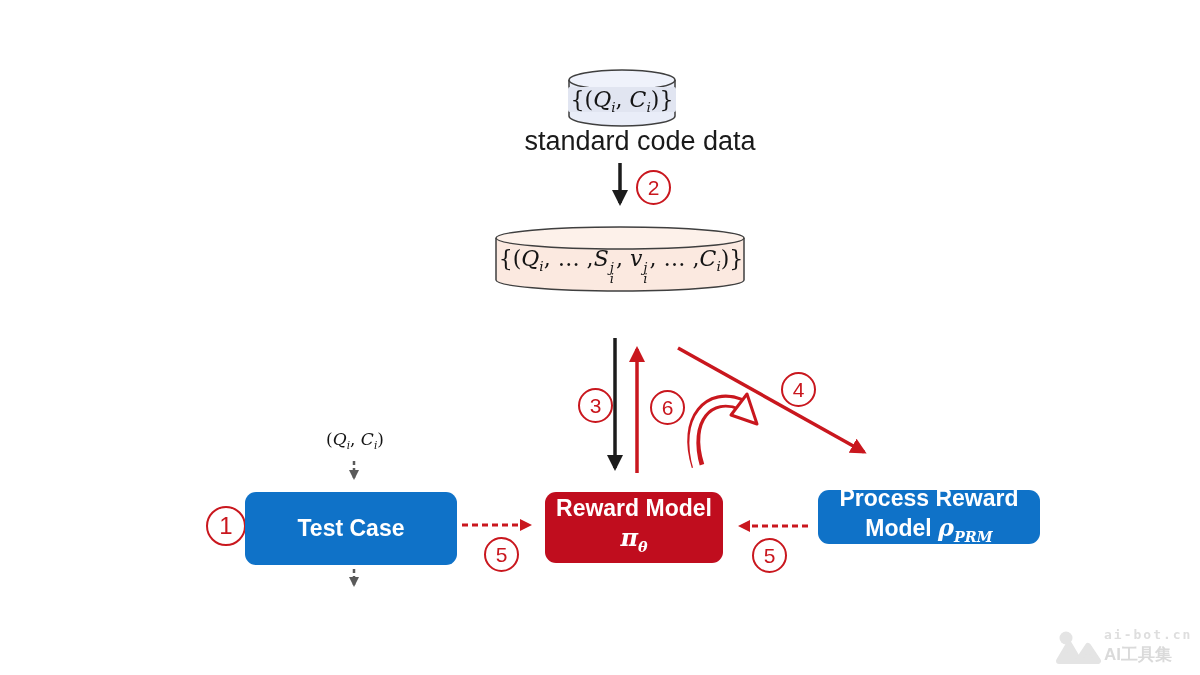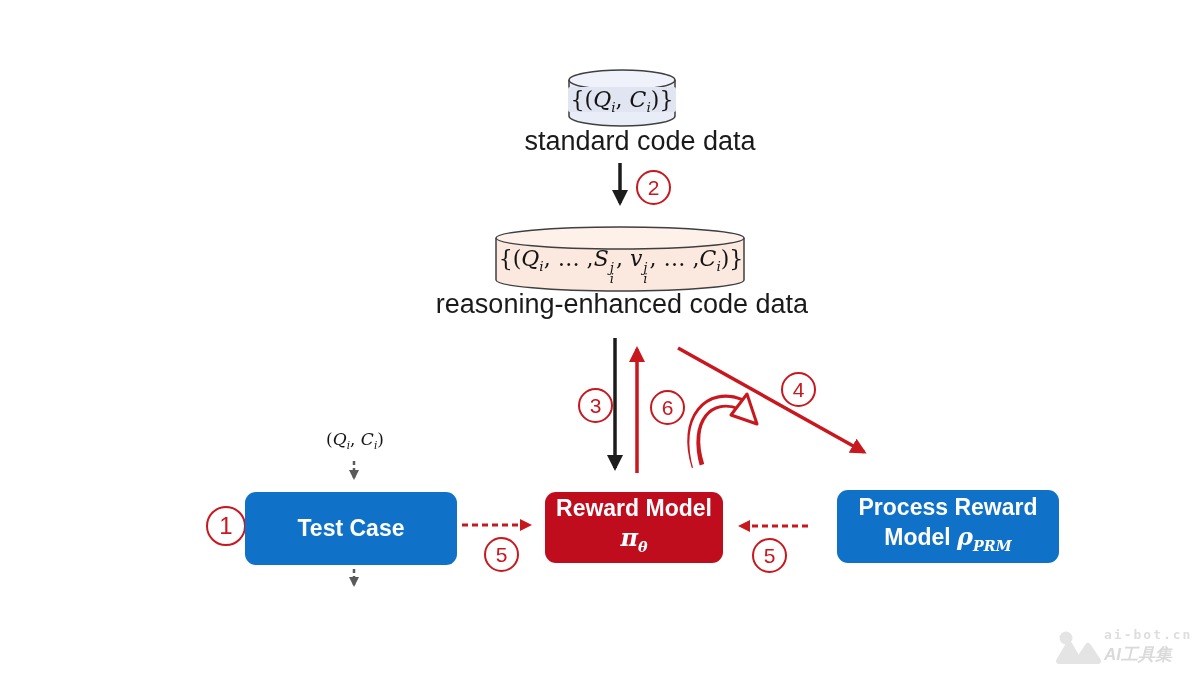--- a/index.html
+++ b/index.html
@@ -46,21 +46,21 @@
   .box.redbg{background:var(--red-box);}
   .bsym{font-family:"DejaVu Serif",serif;font-style:italic;font-weight:bold;font-size:24px;}
   .bsym sub{font-size:0.6em;}
   .circ{position:absolute;border:2.5px solid var(--red);border-radius:50%;
         color:var(--red);display:flex;align-items:center;justify-content:center;
         width:31px;height:31px;font-size:21px;line-height:1;}
   .circ.big{width:36px;height:36px;font-size:24px;}
   .selfplay{font-weight:bold;font-size:27px;color:var(--red);text-align:center;white-space:nowrap;}
   .wmtxt1{font-family:"DejaVu Sans Mono",monospace;font-weight:bold;font-size:13px;
           letter-spacing:2px;color:#dedede;white-space:nowrap;}
-  .wmtxt2{font-weight:bold;font-size:17px;color:#dadada;white-space:nowrap;font-style:italic;}
+  .wmtxt2{font-weight:bold;font-size:17px;color:#dadada;white-space:nowrap;}
 </style>
 </head>
 <body>
 
 <div class="canvas">
 
   <svg class="layer" width="1200" height="675" viewBox="0 0 1200 675">
     <defs>
       <marker id="mB" markerUnits="userSpaceOnUse" markerWidth="18" markerHeight="16" refX="13" refY="8" orient="auto">
         <path class="fb" d="M0,0 L16,8 L0,16 Z"></path>
@@ -116,21 +116,20 @@
   <div class="abs mathtext" style="left:496px;top:246px;width:250px;">
     <span>{(</span><i>Q</i><sub>i</sub><span>, … ,</span><i>S</i><span class="ss">
         <span>j</span>
         <span>i</span>
       </span><span>, </span><i>v</i><span class="ss">
         <span>j</span>
         <span>i</span>
       </span><span>, … ,</span><i>C</i><sub>i</sub><span>)}</span>
   </div>
 
-  <div class="abs dlabel" style="left:372px;top:289px;width:500px;">reasoning-enhanced code data</div>
 
   <div class="circ big" style="left:206px;top:506px;">
       <span>1</span>
     </div>
   <div class="circ" style="left:636px;top:170px;">
       <span>2</span>
     </div>
   <div class="circ" style="left:578px;top:388px;">
       <span>3</span>
     </div>
@@ -150,21 +149,21 @@
 
   <div class="box blue" style="left:245px;top:492px;width:212px;height:73px;">
     <div><span>Test Case</span></div>
   </div>
 
   <div class="box redbg" style="left:545px;top:492px;width:178px;height:71px;">
     <div><span>Reward Model</span></div>
     <div><span class="bsym"><span>π</span><sub>θ</sub></span></div>
   </div>
 
-  <div class="box blue" style="left:818px;top:490px;width:222px;height:73px;margin-left:19px;">
+  <div class="box blue" style="left:818px;top:490px;width:222px;height:54px;">
     <div><span>Process Reward</span></div>
     <div><span>Model </span><span class="bsym"><span>ρ</span><sub>PRM</sub></span></div>
   </div>
 
   <div class="abs mathtext" style="left:285px;top:429px;width:140px;font-size:17px;">
     <span>(</span><i>Q</i><sub>i</sub><span>, </span><i>C</i><sub>i</sub><span>)</span>
   </div>
 
 
   <div class="abs wmtxt1" style="left:1104px;top:627px;">ai-bot.cn</div>

